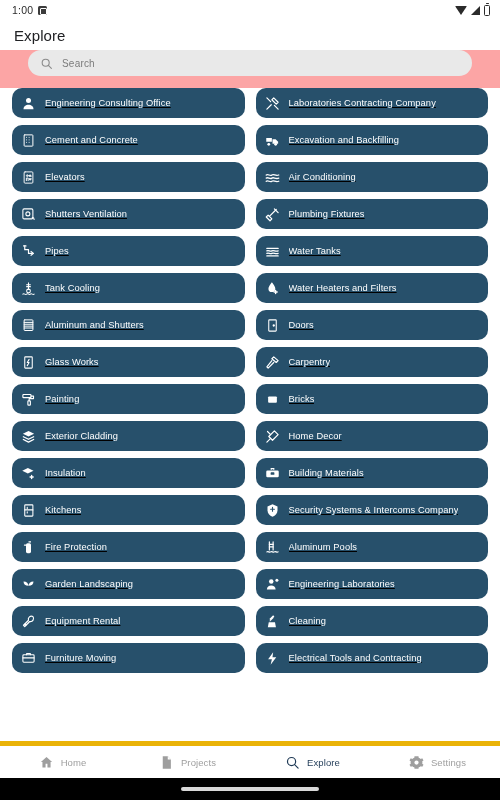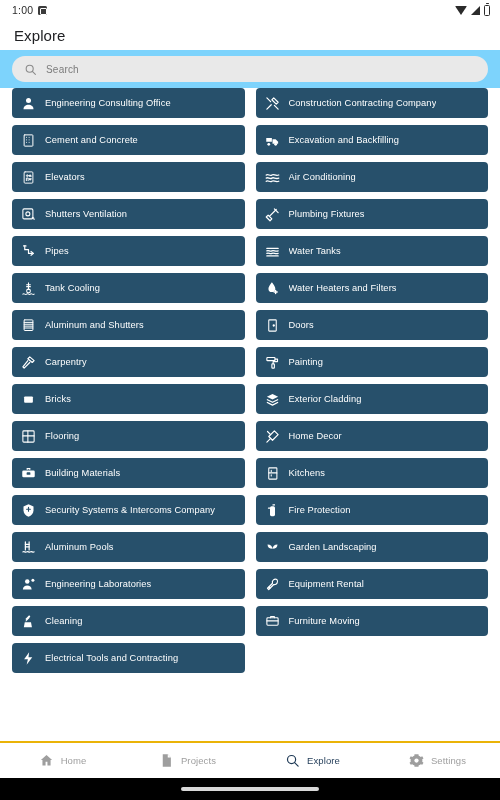--- a/index.html
+++ b/index.html
@@ -99,23 +99,23 @@
     font-size: 15px;
     color: #202124;
     font-weight: 400;
     letter-spacing: .1px;
   }
 
   
   .search-wrap {
     flex: 0 0 38px;
     display: flex;
-    align-items: center;
-    padding: 0 12px;
-    background: #7dd3fc;
+    align-items: flex-start;
+    padding: 0 28px;
+    background: #fca5a5;
   }
   .search-box {
     width: 100%;
     height: 26px;
     background: #e9e9e9;
     border-radius: 13px;
     display: flex;
     align-items: center;
     padding: 0 12px;
     gap: 9px;
@@ -137,27 +137,28 @@
   }
   .grid {
     display: grid;
     grid-template-columns: 1fr 1fr;
     column-gap: 11px;
     row-gap: 7px;
   }
   .cat-card {
     height: 30px;
     background: #27506b;
-    border-radius: 4px;
+    border-radius: 10px;
     display: flex;
     align-items: center;
     padding: 0 9px;
     gap: 9px;
     overflow: hidden;
     cursor: pointer;
+    text-decoration: underline;
   }
   .cat-icon {
     flex: 0 0 15px;
     width: 15px;
     height: 15px;
     display: flex;
     align-items: center;
     justify-content: center;
     color: #ffffff;
   }
@@ -170,21 +171,21 @@
     text-overflow: ellipsis;
     letter-spacing: .1px;
   }
 
   
   .bottom-nav {
     flex: 0 0 37px;
     display: flex;
     align-items: center;
     background: #ffffff;
-    border-top: 2px solid #eab308;
+    border-top: 5px solid #eab308;
   }
   .nav-item {
     flex: 1 1 0;
     display: flex;
     align-items: center;
     justify-content: center;
     gap: 7px;
     cursor: pointer;
     height: 100%;
   }
@@ -264,21 +265,21 @@
         </div>
         <div class="cat-card">
           <span class="cat-icon">
             <svg width="15" height="15" viewBox="0 0 24 24" fill="none" stroke="currentColor" stroke-width="1.9" stroke-linecap="round" stroke-linejoin="round">
               <path d="M3 21l7-7"></path>
               <path d="M14 3l7 7-3 3-7-7z"></path>
               <path d="M21 21l-6-6"></path>
               <path d="M3 3l6 6"></path>
             </svg>
           </span>
-          <span class="cat-label">Construction Contracting Company</span>
+          <span class="cat-label">Laboratories Contracting Company</span>
         </div>
         <div class="cat-card">
           <span class="cat-icon">
             <svg width="15" height="15" viewBox="0 0 24 24" fill="none" stroke="currentColor" stroke-width="1.6" stroke-linecap="round" stroke-linejoin="round">
               <rect x="5" y="3" width="14" height="18" rx="1"></rect>
               <path d="M9 7h0M13 7h0M9 11h0M13 11h0M9 15h0M13 15h0"></path>
             </svg>
           </span>
           <span class="cat-label">Cement and Concrete</span>
         </div>
@@ -389,20 +390,29 @@
           <span class="cat-icon">
             <svg width="15" height="15" viewBox="0 0 24 24" fill="none" stroke="currentColor" stroke-width="1.7" stroke-linecap="round" stroke-linejoin="round">
               <rect x="6" y="3" width="12" height="18" rx="1"></rect>
               <circle cx="14" cy="12" r="1" fill="currentColor"></circle>
             </svg>
           </span>
           <span class="cat-label">Doors</span>
         </div>
         <div class="cat-card">
           <span class="cat-icon">
+            <svg width="15" height="15" viewBox="0 0 24 24" fill="none" stroke="currentColor" stroke-width="1.7" stroke-linecap="round" stroke-linejoin="round">
+              <rect x="6" y="3" width="12" height="18" rx="1"></rect>
+              <path d="M13 7l-3 5h3l-3 5"></path>
+            </svg>
+          </span>
+          <span class="cat-label">Glass Works</span>
+        </div>
+        <div class="cat-card">
+          <span class="cat-icon">
             <svg width="15" height="15" viewBox="0 0 24 24" fill="none" stroke="currentColor" stroke-width="1.9" stroke-linecap="round" stroke-linejoin="round">
               <path d="M14 3l7 6-3 3-7-6z"></path>
               <path d="M11 9L3 19l2 2 9-9"></path>
             </svg>
           </span>
           <span class="cat-label">Carpentry</span>
         </div>
         <div class="cat-card">
           <span class="cat-icon">
             <svg width="15" height="15" viewBox="0 0 24 24" fill="none" stroke="currentColor" stroke-width="1.8" stroke-linecap="round" stroke-linejoin="round">
@@ -426,36 +436,36 @@
             <svg width="15" height="15" viewBox="0 0 24 24" fill="currentColor">
               <path d="M12 3l9 4.5-9 4.5-9-4.5z"></path>
               <path d="M3 12l9 4.5 9-4.5" stroke="currentColor" stroke-width="2" fill="none" stroke-linejoin="round"></path>
               <path d="M3 16.5L12 21l9-4.5" stroke="currentColor" stroke-width="2" fill="none" stroke-linejoin="round"></path>
             </svg>
           </span>
           <span class="cat-label">Exterior Cladding</span>
         </div>
         <div class="cat-card">
           <span class="cat-icon">
-            <svg width="15" height="15" viewBox="0 0 24 24" fill="none" stroke="currentColor" stroke-width="1.7" stroke-linecap="round" stroke-linejoin="round">
-              <rect x="3" y="3" width="18" height="18" rx="1.5"></rect>
-              <path d="M3 11h18M11 3v18"></path>
-            </svg>
-          </span>
-          <span class="cat-label">Flooring</span>
-        </div>
-        <div class="cat-card">
-          <span class="cat-icon">
             <svg width="15" height="15" viewBox="0 0 24 24" fill="none" stroke="currentColor" stroke-width="1.9" stroke-linecap="round" stroke-linejoin="round">
               <path d="M3 21l6-6"></path>
               <path d="M15 3l6 6-9 9-6-6z"></path>
               <path d="M4 4l5 5"></path>
             </svg>
           </span>
           <span class="cat-label">Home Decor</span>
+        </div>
+        <div class="cat-card">
+          <span class="cat-icon">
+            <svg width="15" height="15" viewBox="0 0 24 24" fill="currentColor">
+              <path d="M11 3l9 4.5-9 4.5-9-4.5z"></path>
+              <path d="M17 15v5M14.5 17.5h5" stroke="currentColor" stroke-width="2.2" fill="none" stroke-linecap="round"></path>
+            </svg>
+          </span>
+          <span class="cat-label">Insulation</span>
         </div>
         <div class="cat-card">
           <span class="cat-icon">
             <svg width="15" height="15" viewBox="0 0 24 24" fill="currentColor">
               <path d="M9 3h6v3h-2V5h-2v1H9z"></path>
               <rect x="2" y="7" width="20" height="11" rx="2"></rect>
               <rect x="9" y="10" width="6" height="4" rx="1" fill="#27506b"></rect>
             </svg>
           </span>
           <span class="cat-label">Building Materials</span>

